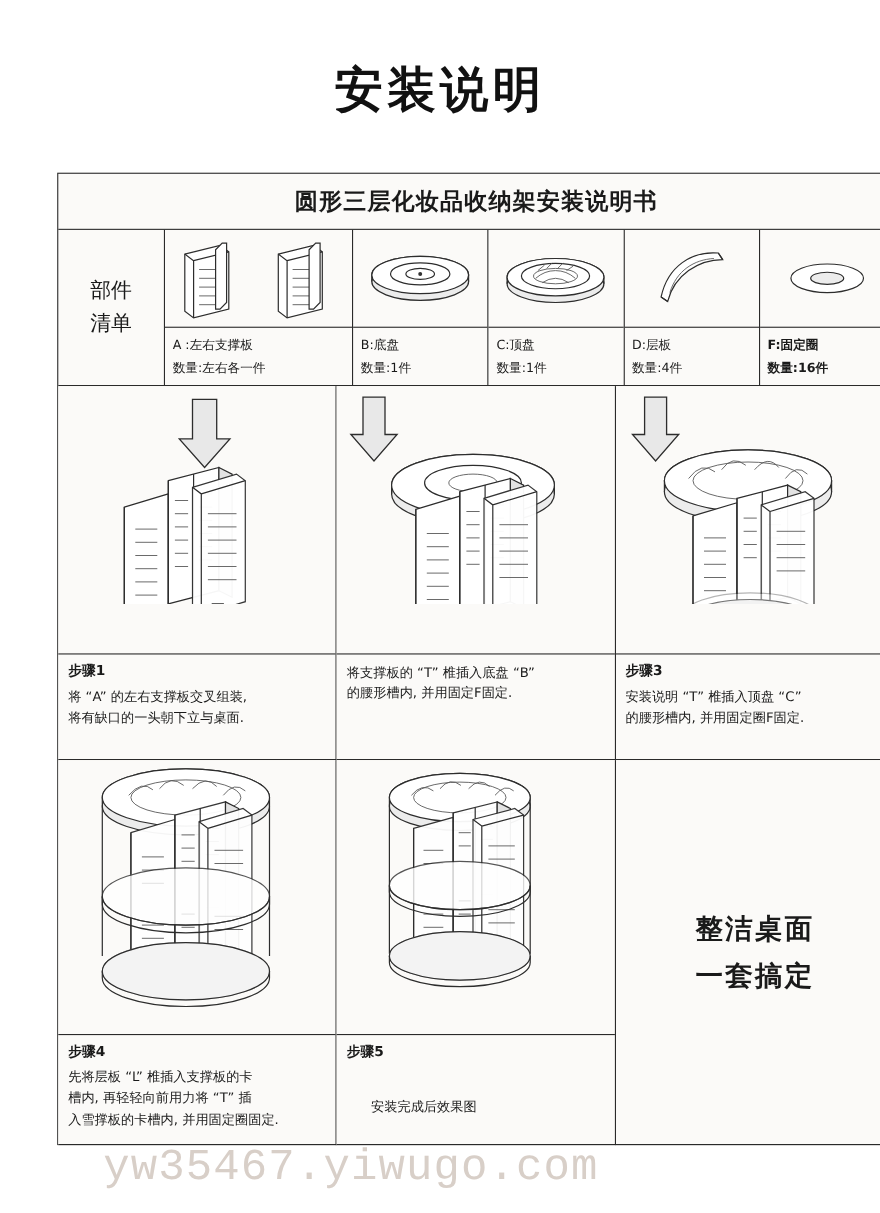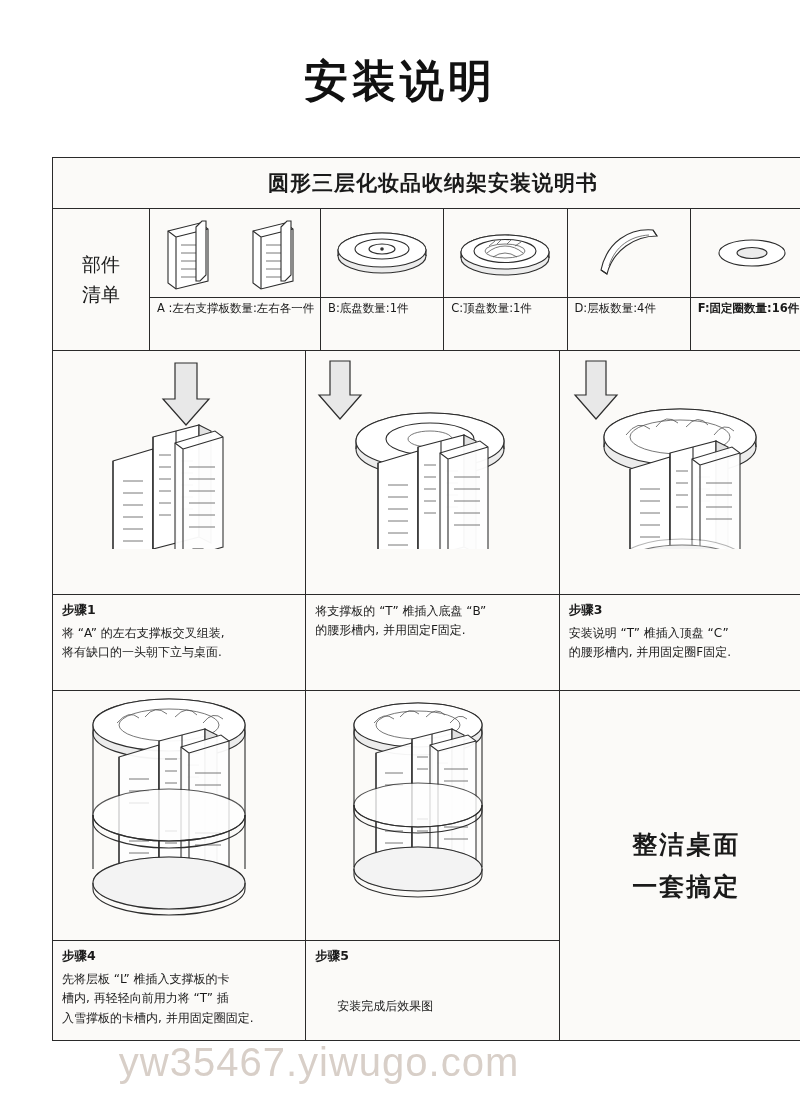--- a/index.html
+++ b/index.html
@@ -86,21 +86,22 @@
     border-bottom: 1.2px solid #2a2a2a;
     display: flex;
     align-items: center;
     justify-content: center;
     overflow: hidden;
   }
   .part-txt {
     height: 52px;
     flex: 0 0 52px;
     display: flex;
-    flex-direction: row;
+    flex-direction: column;
+    justify-content: center;
     padding-left: 7px;
     box-sizing: border-box;
   }
   .part-txt span {
     font-size: 11.5px;
     line-height: 1.8;
     font-family: "DejaVu Sans", sans-serif;
     white-space: nowrap;
   }
   
@@ -168,21 +169,21 @@
     padding-left: 22px;
   }
   .watermark {
     position: absolute;
     left: 0;
     top: 1040px;
     width: 638px;
     text-align: center;
     font-size: 40px;
     color: #d8cfc8;
-    font-family: Liberation Sans, sans-serif;
+    font-family: Liberation Mono, monospace;
     letter-spacing: 1px;
     user-select: none;
   }
   
   .ln { fill: none; stroke: #2d2d2d; stroke-width: 1.1; }
   .ln-t { fill: none; stroke: #555; stroke-width: .8; }
   .fillw { fill: #ffffff; stroke: #2d2d2d; stroke-width: 1.1; }
   .fillg { fill: #ececec; stroke: #2d2d2d; stroke-width: 1.1; }
   .fillgg { fill: #e3e3e3; stroke: #2d2d2d; stroke-width: 1.1; }
   .arrow { fill: #e8e8e8; stroke: #2d2d2d; stroke-width: 1.2; }

